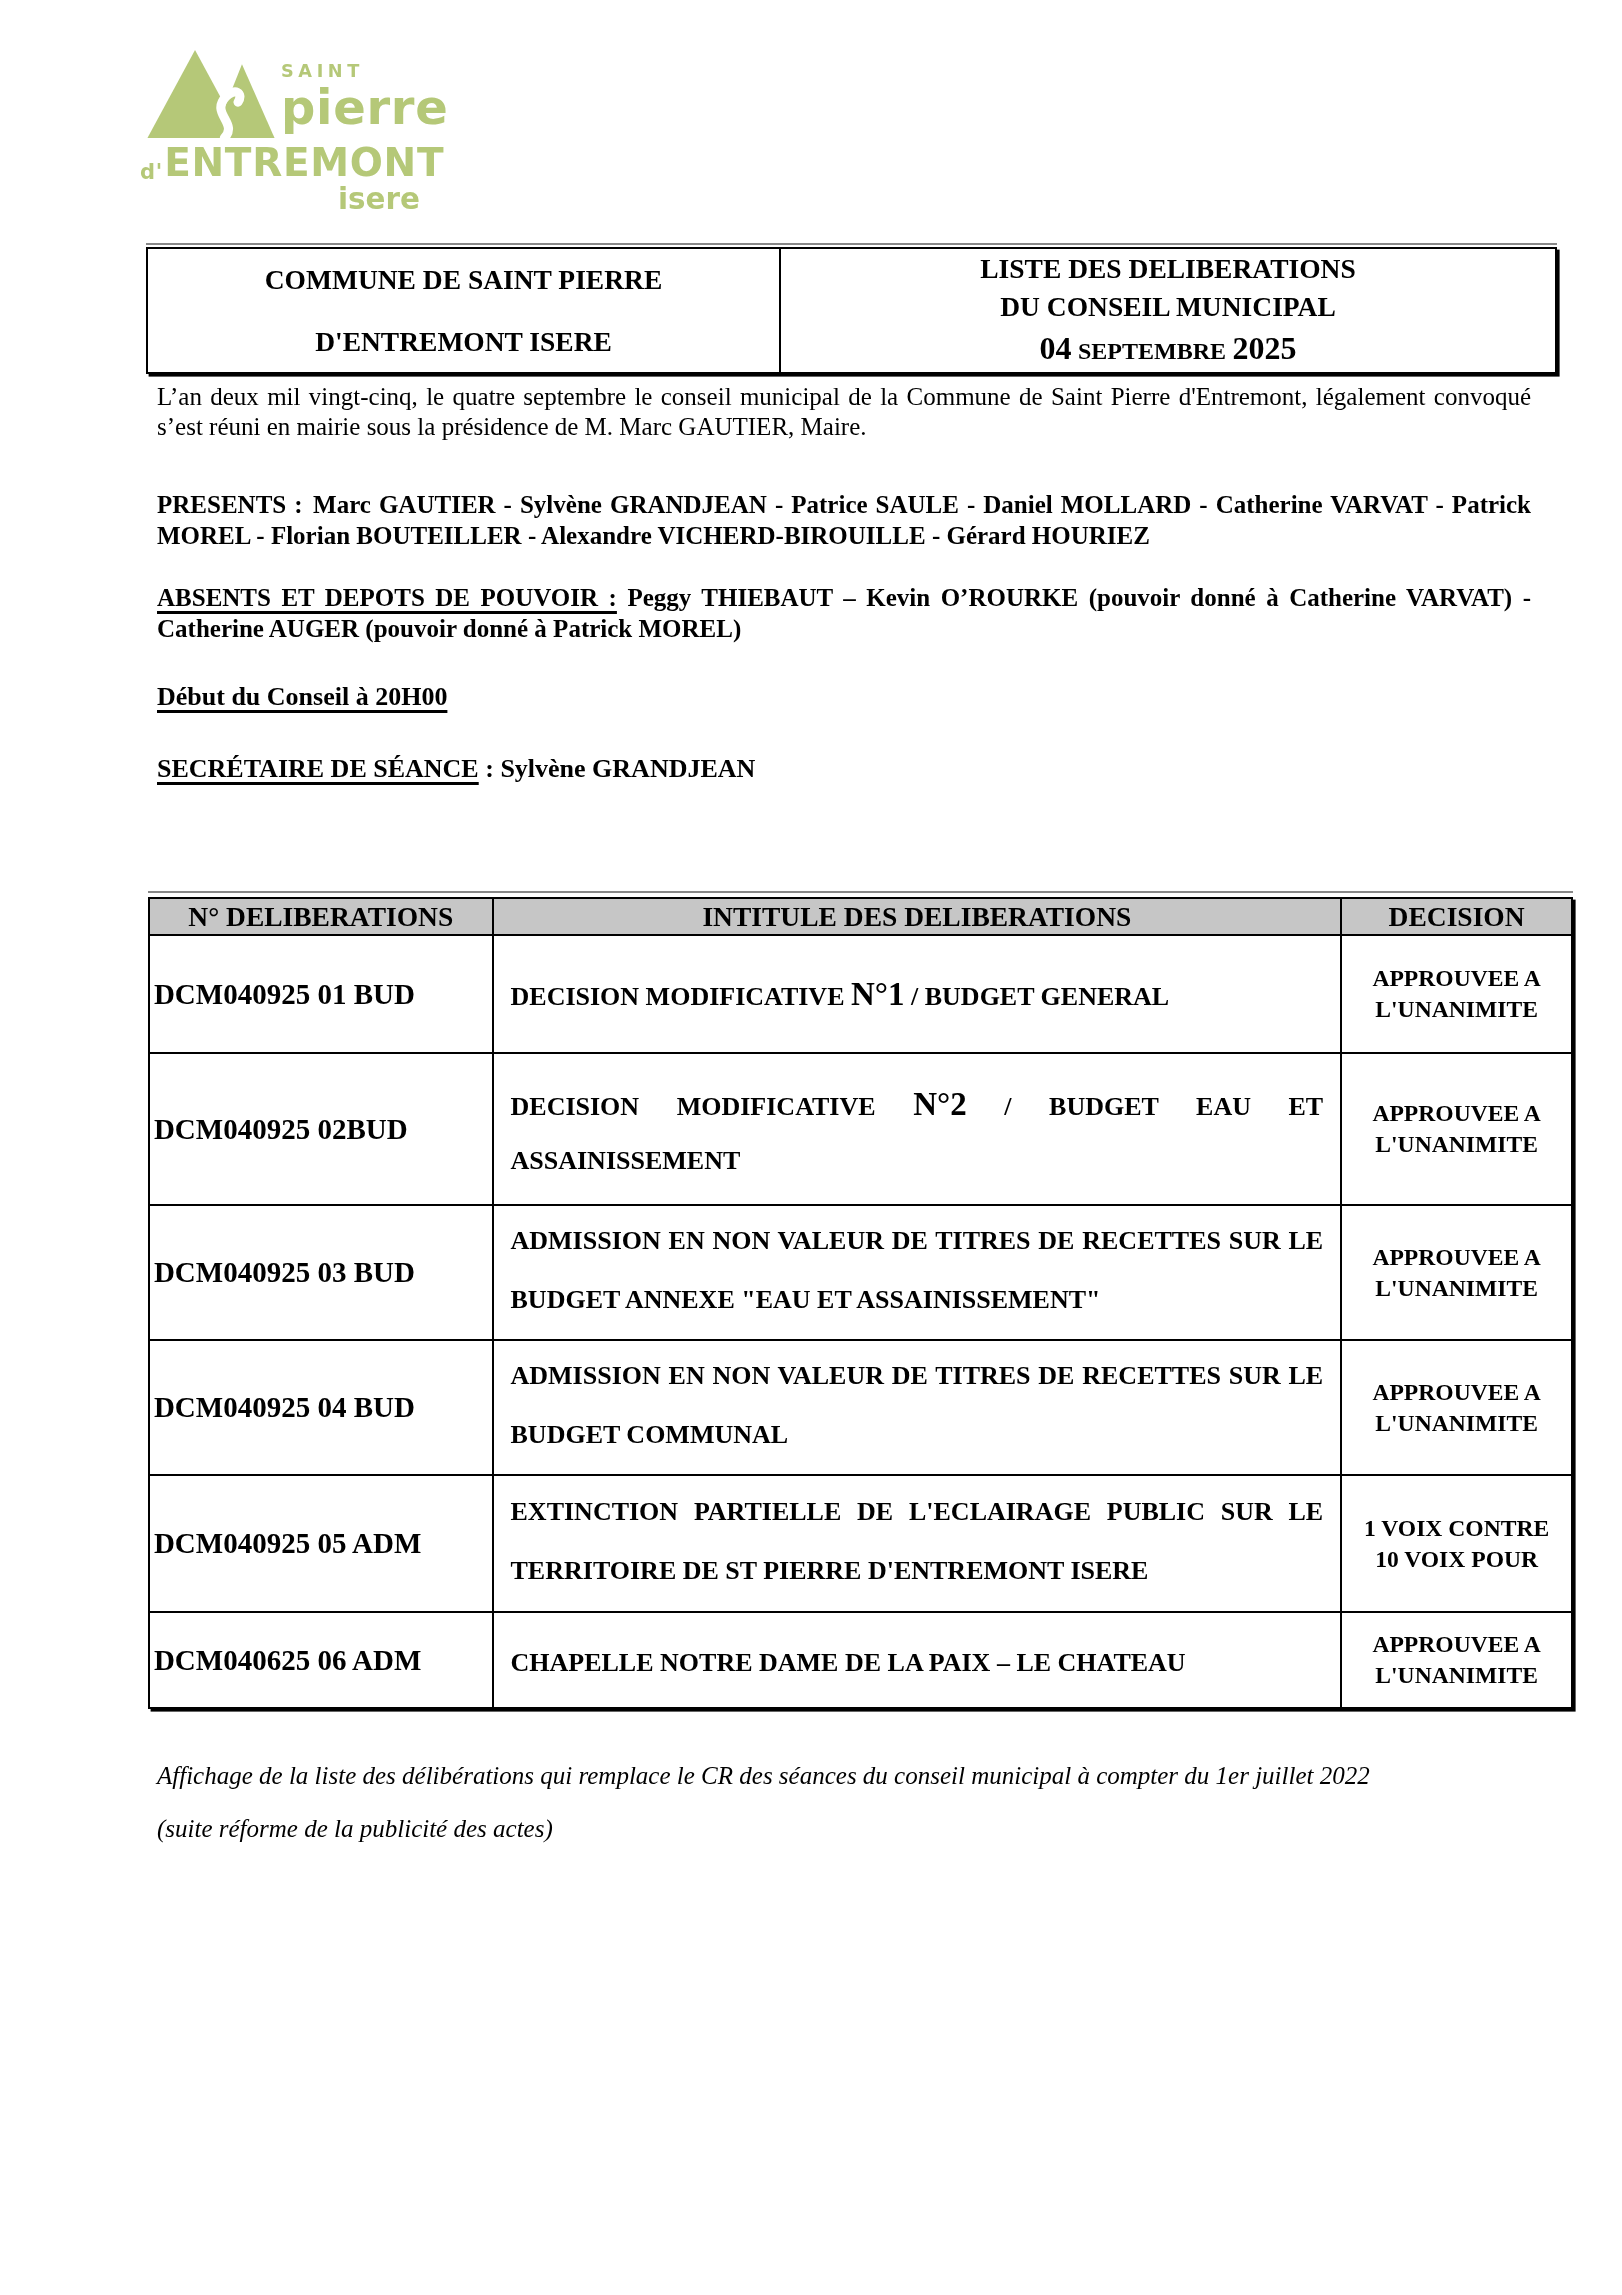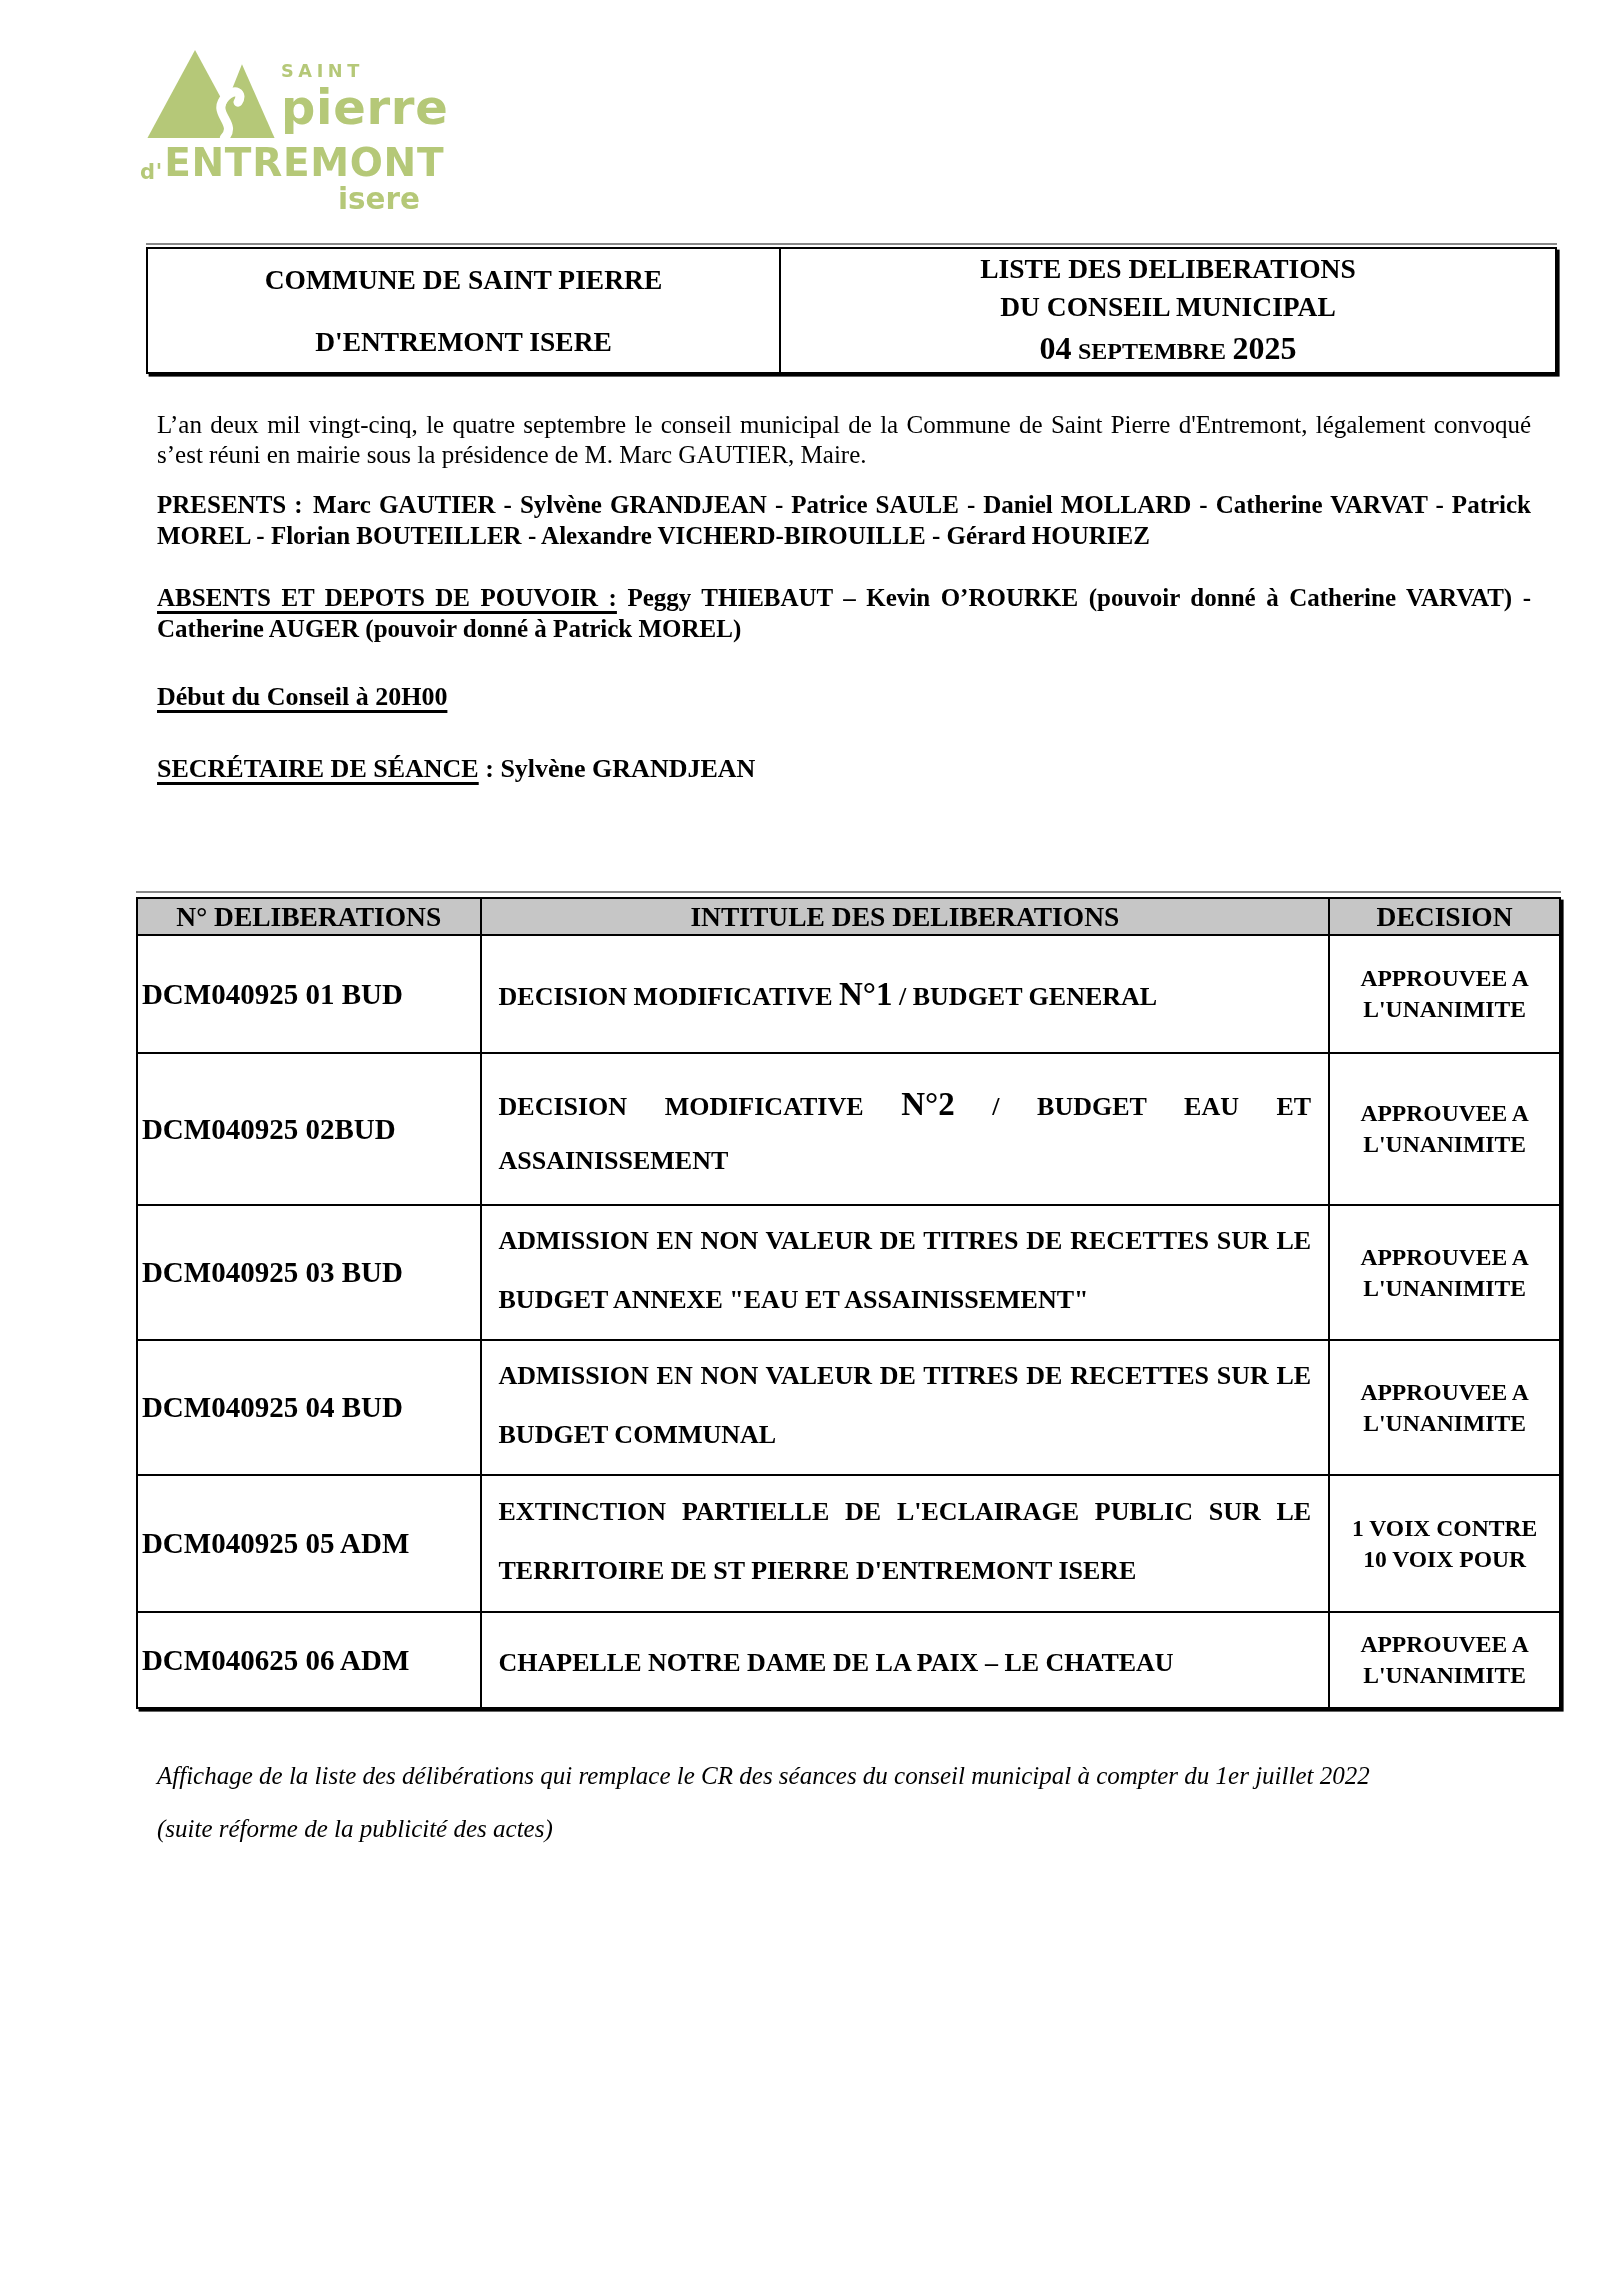--- a/index.html
+++ b/index.html
@@ -30,29 +30,29 @@
     border:2px solid #000;box-shadow:2.6px 2.6px 0 0 #000;
     display:flex;background:#fff;
   }
   .header-box::before{content:"";position:absolute;left:-2px;right:-2px;top:-6.5px;height:2px;background:#888;}
   .hb-left{width:633px;border-right:2px solid #000;display:flex;flex-direction:column;justify-content:center;text-align:center;font-weight:bold;font-size:27.5px;line-height:1.65;gap:17px;}
   .hb-right{flex:1;display:flex;flex-direction:column;justify-content:center;text-align:center;font-weight:bold;font-size:27.5px;line-height:1.38;}
   .hb-date .big{font-size:32px;}
   .hb-date .mid{font-size:24px;margin:0 6.5px;}
   
   .para{position:absolute;left:157px;width:1374px;text-align:justify;}
-  .intro{top:410px;font-size:25px;line-height:1.2;}
+  .intro{top:382px;font-size:25px;line-height:1.2;}
   .presents{top:489px;font-size:25px;font-weight:bold;line-height:1.24;}
   .presents .lbl{margin-right:10.5px;}
   .absents{top:582px;font-size:25px;font-weight:bold;line-height:1.24;}
   .debut{top:682px;font-size:26px;font-weight:bold;}
   .secretaire{top:754px;font-size:26px;font-weight:bold;}
   .u{text-decoration:underline;text-decoration-thickness:2.6px;text-underline-offset:5.2px;}
   
-  .table-wrap{position:absolute;left:136px;top:897px;width:1425px;}
+  .table-wrap{position:absolute;left:148px;top:897px;width:1425px;}
   .table-wrap::before{content:"";position:absolute;left:0;right:0;top:-5.9px;height:2px;background:#888;}
   table.delib{border-collapse:collapse;width:1425px;box-shadow:2.6px 2.6px 0 0 #000;}
   table.delib th,table.delib td{border:2px solid #000;}
   table.delib th{background:var(--hdr-gray);height:37px;font-size:27.5px;font-weight:bold;text-align:center;vertical-align:middle;border-bottom-width:2.6px;}
   col.c1{width:344px;}col.c2{width:851px;}col.c3{width:231px;}
   td.num{font-size:29px;font-weight:bold;padding-left:3.9px;vertical-align:middle;margin-left:16px;}
   td.tit{font-size:26px;font-weight:bold;padding:0 17px;vertical-align:middle;text-align:justify;line-height:1.9;}
   td.tit .bignum{font-size:33px;}
   td.dec{font-size:23.6px;font-weight:bold;text-align:center;vertical-align:middle;padding:0 5.2px;line-height:1.3;}
   tr.r1{height:118px;}tr.r2{height:152px;}tr.r3{height:135px;}

